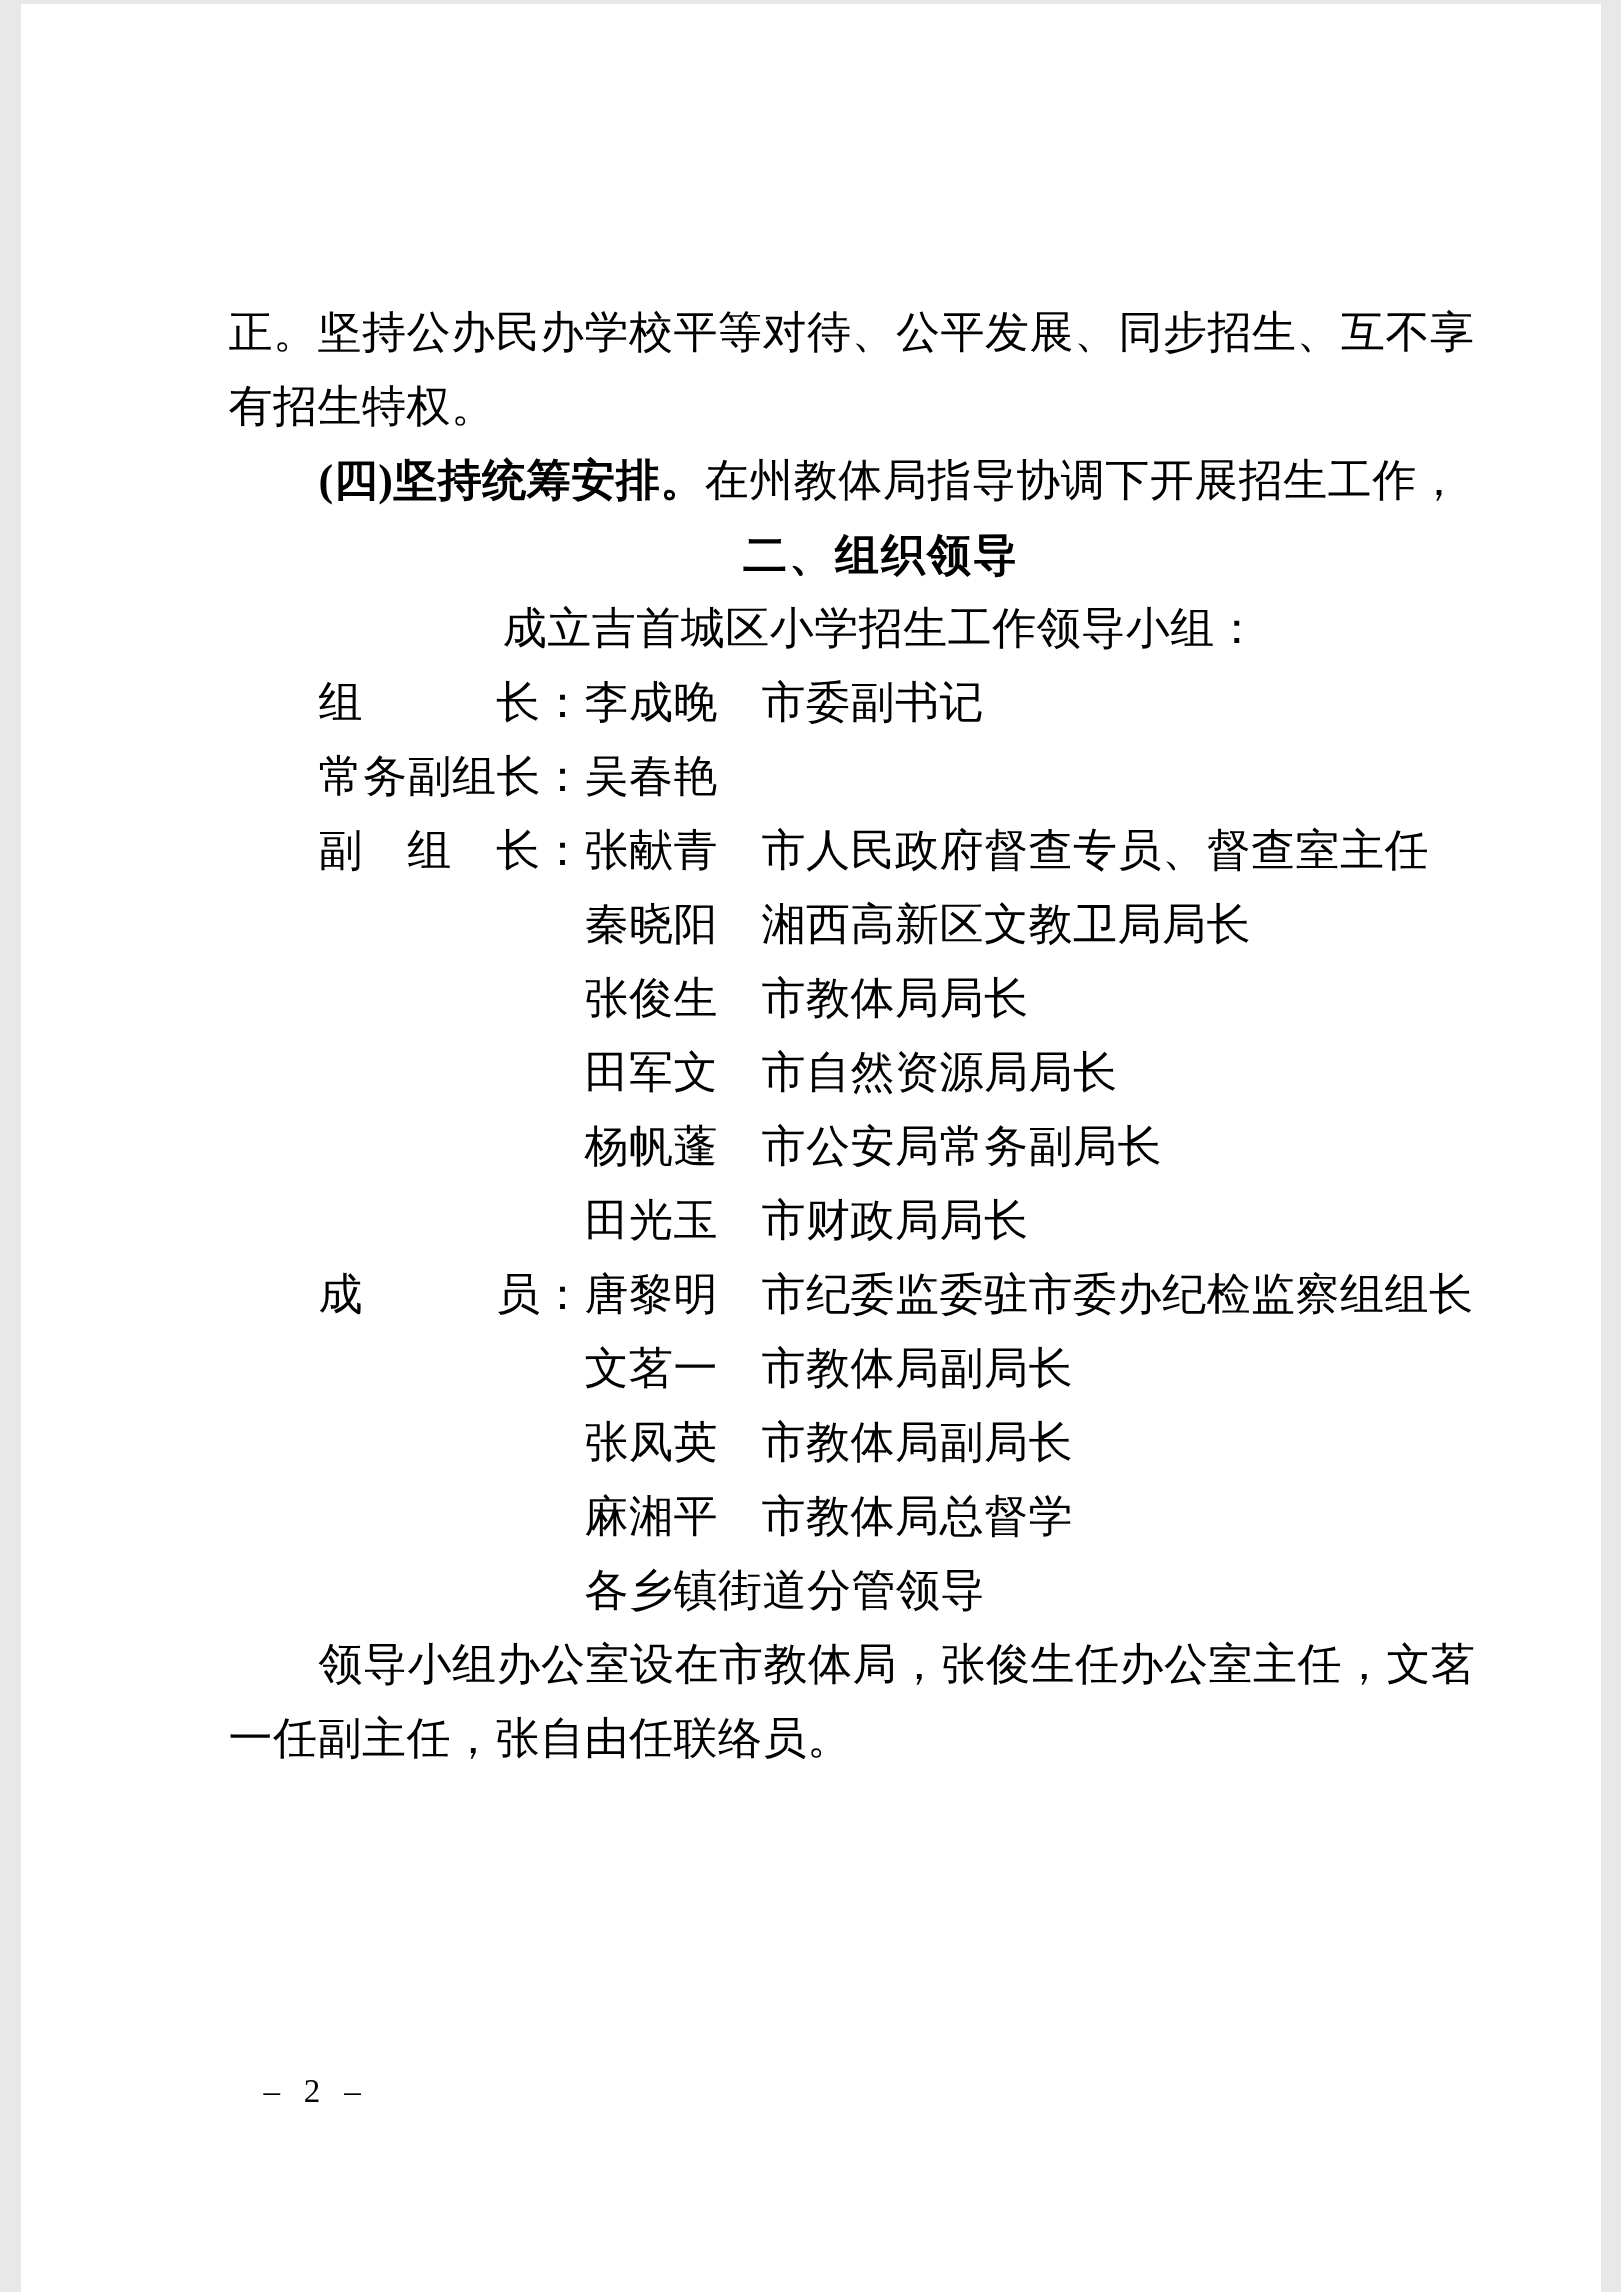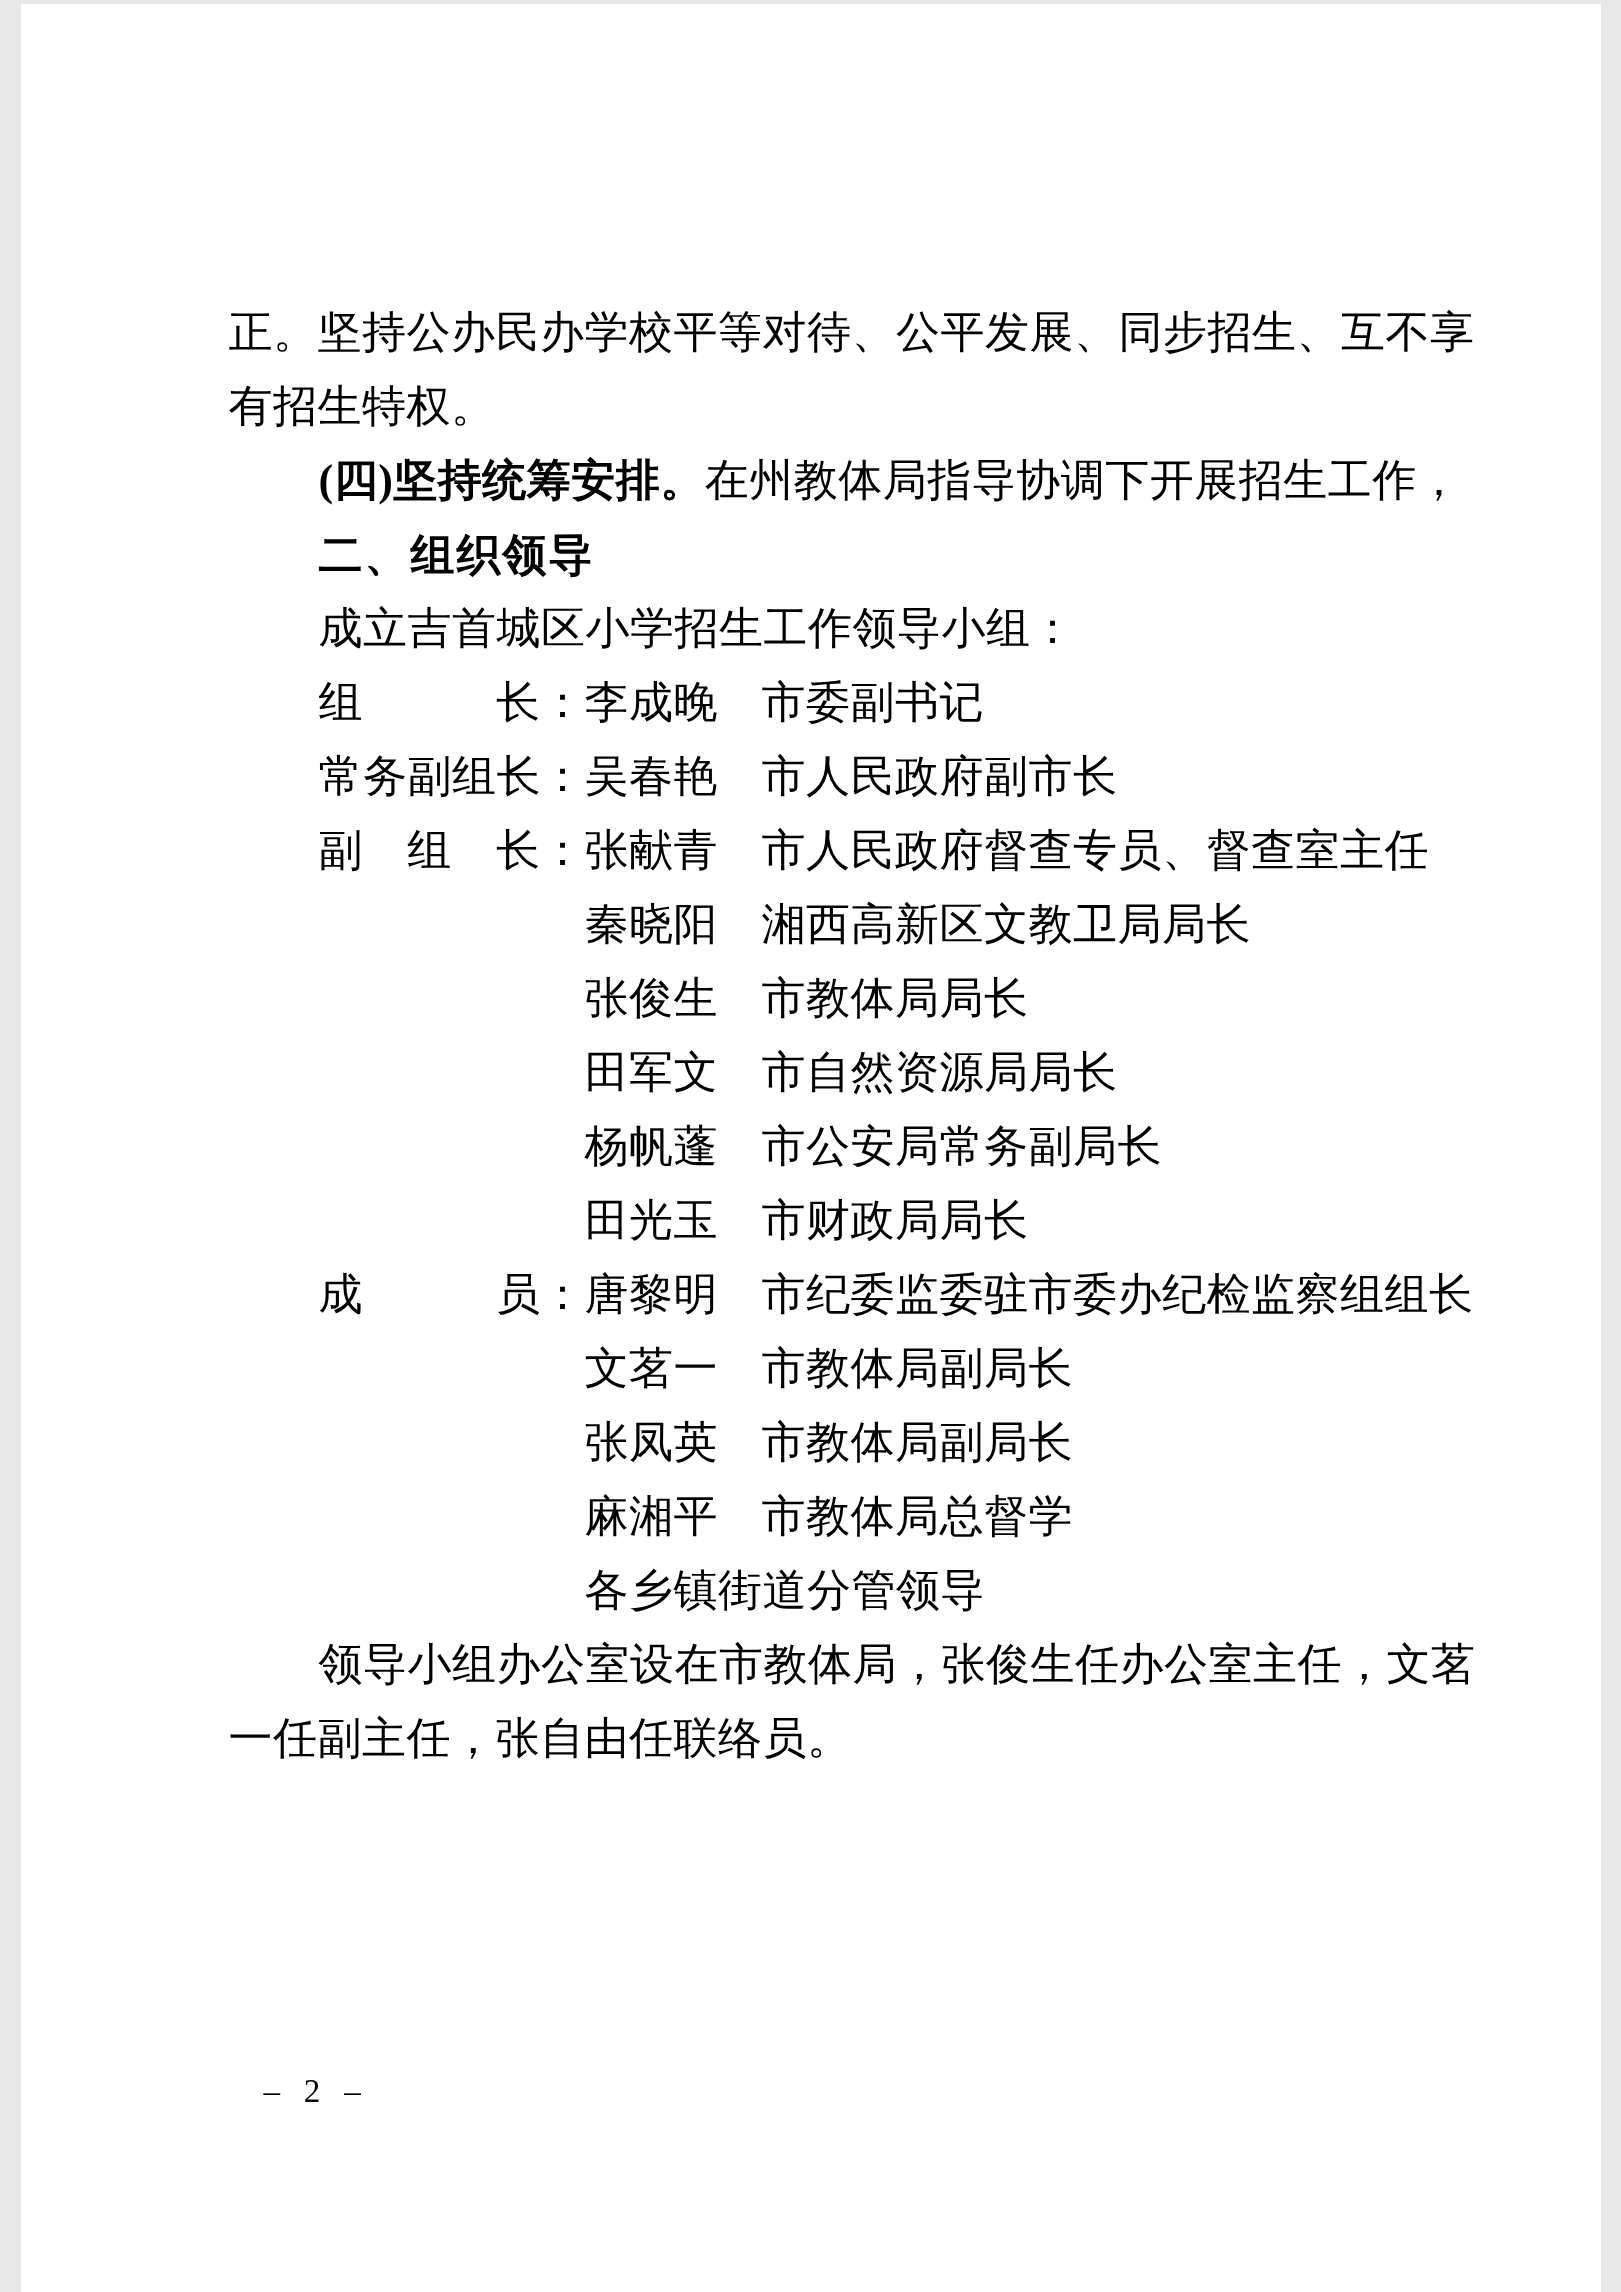--- a/index.html
+++ b/index.html
@@ -20,21 +20,21 @@
     top: 292px;
     width: 1215px;
   }
   .line {
     height: 74px;
     line-height: 74px;
     font-size: 44px;
     letter-spacing: 0.5px;
     white-space: nowrap;
   }
-  .indent { padding-left: 90px; }
+  .indent { padding-left: 90px; text-align: center; }
   .bold-serif { font-weight: 700; }
   .heading {
     font-family: Liberation Sans, sans-serif;
     font-weight: 700;
     letter-spacing: 2px;
   }
   .roster-row { display: flex; padding-left: 90px; }
   .roster-label {
     display: inline-flex;
     justify-content: space-between;
@@ -82,21 +82,20 @@
   <div class="line roster-row">
     <span class="roster-label">
             <span>常</span>
             <span>务</span>
             <span>副</span>
             <span>组</span>
             <span>长</span>
           </span>
     <span class="roster-colon">：</span>
     <span class="roster-name">吴春艳</span>
-    <span class="roster-pos">市人民政府副市长</span>
   </div>
 
   <div class="line roster-row">
     <span class="roster-label">
             <span>副</span>
             <span>组</span>
             <span>长</span>
           </span>
     <span class="roster-colon">：</span>
     <span class="roster-name">张献青</span>

